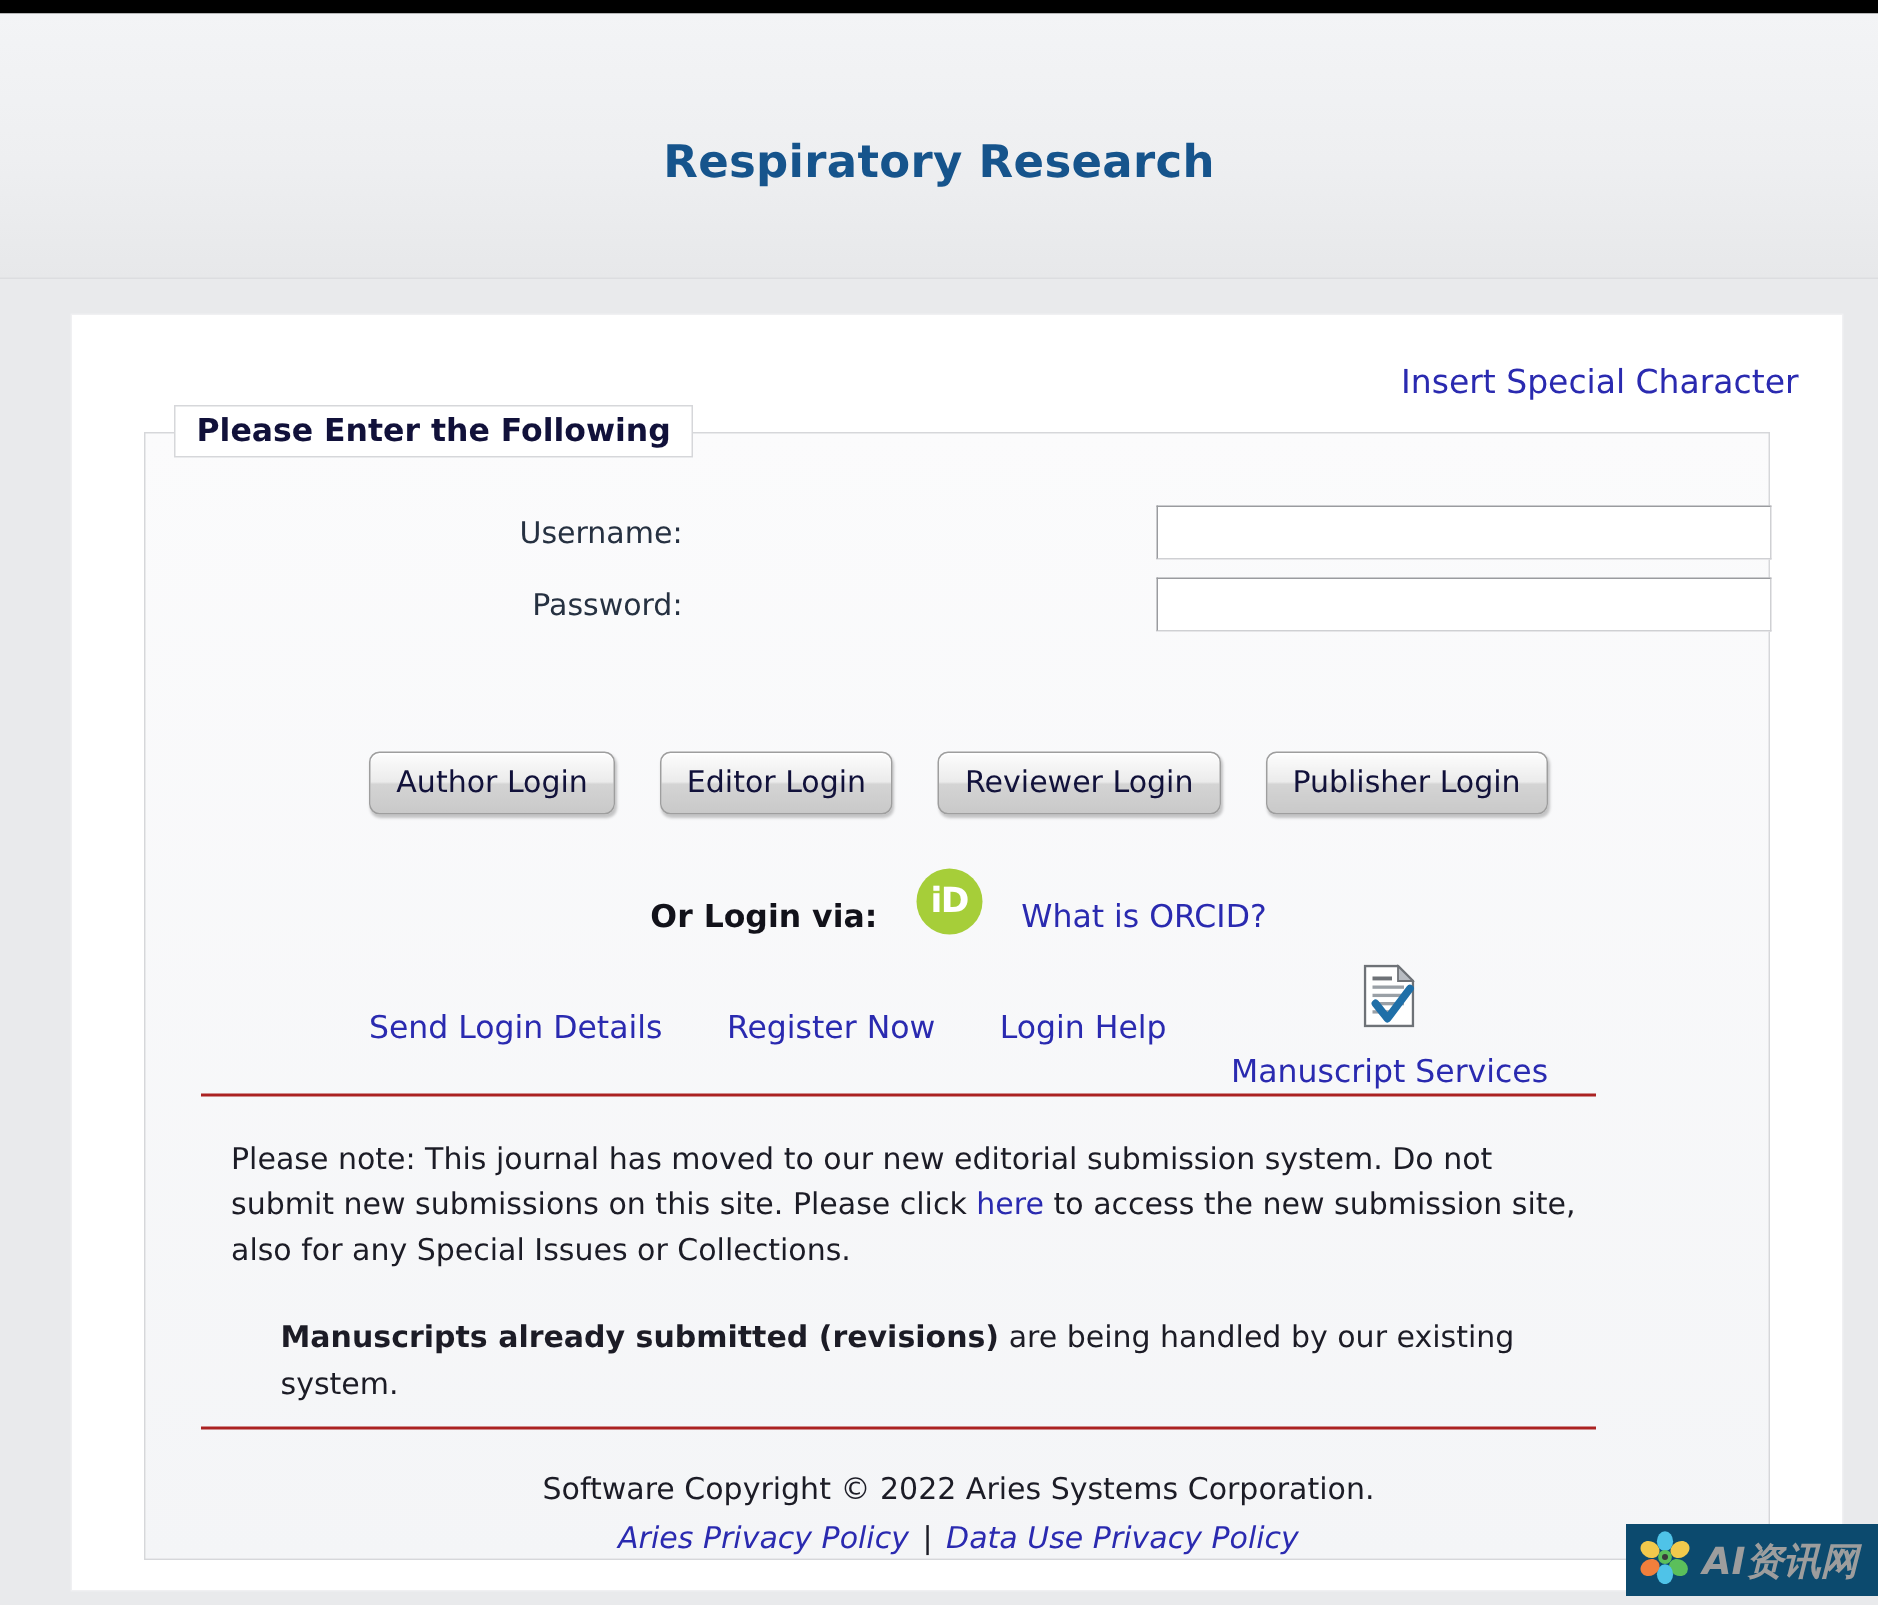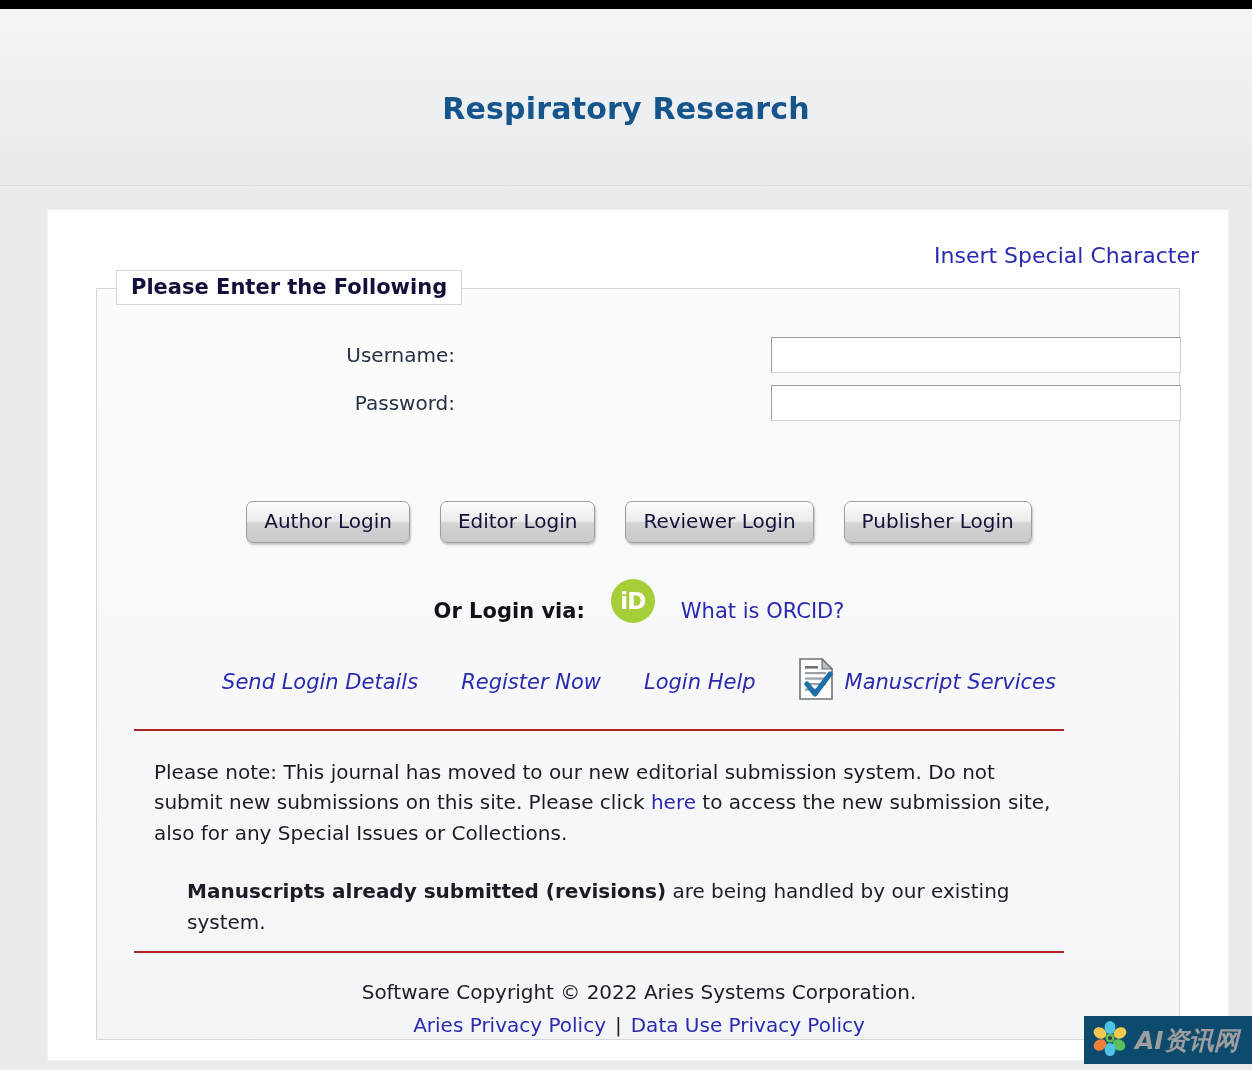--- a/index.html
+++ b/index.html
@@ -183,34 +183,34 @@
     font-weight: bold;
     letter-spacing: -1px;
     font-family: "DejaVu Sans", "Liberation Sans", sans-serif;
     cursor: pointer;
   }
   .orcid-link { font-size: 21px; }
 
   
   .helper-row {
     position: absolute;
-    top: 369px;
+    top: 354px;
     left: 0;
     width: 1084px;
     display: flex;
     align-items: center;
     justify-content: center;
     gap: 43px;
     font-size: 21px;
-    font-style: italic;
   }
   .ms-group {
     display: flex;
     align-items: center;
     gap: 12px;
+    flex-direction: column;
   }
   .doc-icon { display: block; }
 
   
   hr.red-rule {
     position: absolute;
     left: 37px;
     width: 930px;
     height: 0;
     margin: 0;
@@ -241,20 +241,21 @@
     left: 0;
     width: 1084px;
     text-align: center;
     font-size: 20px;
     color: #1c1c26;
     line-height: 1.55;
   }
   .footer-links {
     margin-top: 2px;
     font-size: 20px;
+    font-style: italic;
   }
   .footer-sep {
     color: #1c1c26;
     margin: 0 9px;
   }
 
   
   .watermark {
     position: absolute;
     right: 0;

